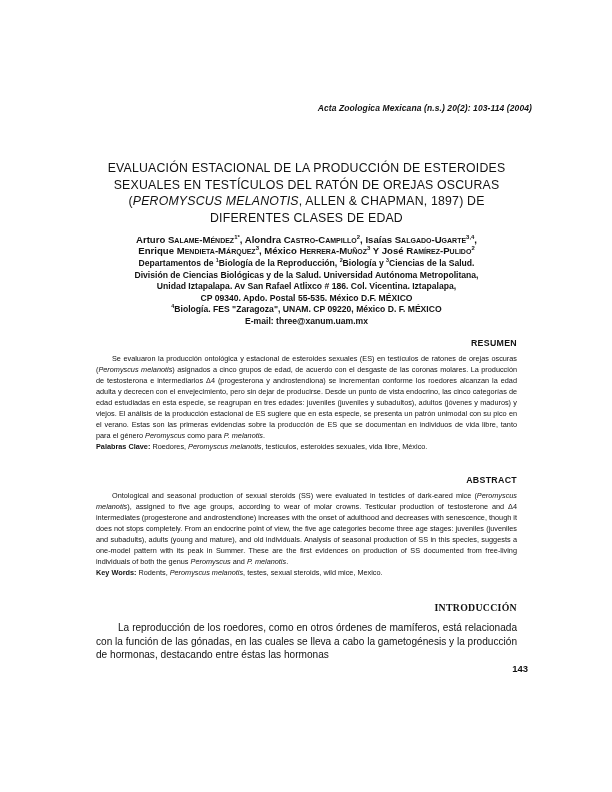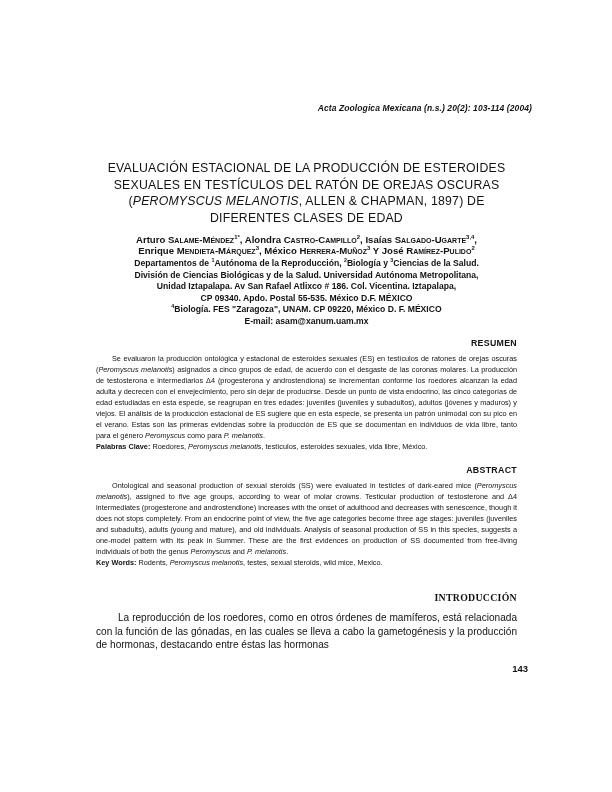--- a/index.html
+++ b/index.html
@@ -32,21 +32,21 @@
   .authors-line.first{margin-top:8px;}
   .affil-block{margin-top:2px;}
   .affil-line{
     font-size:8.6px;line-height:11.5px;font-weight:700;
     text-align:center;white-space:nowrap;
   }
   .section-heading{
     font-size:8.8px;font-weight:700;text-align:right;letter-spacing:.3px;
   }
   .h-resumen{margin-top:11px;}
-  .h-abstract{margin-top:13px;}
+  .h-abstract{margin-top:23px;}
   .h-intro{margin-top:24px;font-size:9.8px;font-family:Liberation Serif, serif;}
   .small-body{
     margin:0;
     font-size:7.3px;line-height:11px;font-weight:400;
     text-align:justify;
   }
   .small-body.first-par{margin-top:5px;}
   .indent{text-indent:16px;}
   .intro-body{
     margin:8px 0 0 0;
@@ -71,26 +71,26 @@
   <div class="journal-header">Acta Zoologica Mexicana (n.s.) 20(2): 103-114 (2004)</div>
 
   <div class="content">
 
     <h1 class="title"><span>EVALUACIÓN ESTACIONAL DE LA PRODUCCIÓN DE ESTEROIDES SEXUALES EN TESTÍCULOS DEL RATÓN DE OREJAS OSCURAS (</span><span class="i">PEROMYSCUS MELANOTIS</span><span>, ALLEN &amp; CHAPMAN, 1897) DE DIFERENTES CLASES DE EDAD</span></h1>
 
     <div class="authors-line first"><span>Arturo </span><span class="sc">Salame-Méndez</span><span class="sup">1*</span><span>, Alondra </span><span class="sc">Castro-Campillo</span><span class="sup">2</span><span>, Isaías </span><span class="sc">Salgado-Ugarte</span><span class="sup">3,4</span><span>,</span></div>
     <div class="authors-line"><span>Enrique </span><span class="sc">Mendieta-Márquez</span><span class="sup">3</span><span>, México </span><span class="sc">Herrera-Muñoz</span><span class="sup">3</span><span> Y José </span><span class="sc">Ramírez-Pulido</span><span class="sup">2</span></div>
 
     <div class="affil-block">
-      <div class="affil-line"><span>Departamentos de </span><span class="sup">1</span><span>Autónoma de la Reproducción, </span><span class="sup">2</span><span>Biología y </span><span class="sup">3</span><span>Ciencias de la Salud.</span></div>
+      <div class="affil-line"><span>Departamentos de </span><span class="sup">1</span><span>Biología de la Reproducción, </span><span class="sup">2</span><span>Biología y </span><span class="sup">3</span><span>Ciencias de la Salud.</span></div>
       <div class="affil-line"><span>División de Ciencias Biológicas y de la Salud. Universidad Autónoma Metropolitana,</span></div>
       <div class="affil-line"><span>Unidad Iztapalapa. Av San Rafael Atlixco # 186. Col. Vicentina. Iztapalapa,</span></div>
       <div class="affil-line"><span>CP 09340. Apdo. Postal 55-535. México D.F. MÉXICO</span></div>
       <div class="affil-line"><span class="sup">4</span><span>Biología. FES "Zaragoza", UNAM. CP 09220, México D. F. MÉXICO</span></div>
-      <div class="affil-line"><span>E-mail: asam@xanum.uam.mx</span></div>
+      <div class="affil-line"><span>E-mail: three@xanum.uam.mx</span></div>
     </div>
 
     <div class="section-heading h-resumen">RESUMEN</div>
     <p class="small-body first-par indent"><span>Se evaluaron la producción ontológica y estacional de esteroides sexuales (ES) en testículos de ratones de orejas oscuras (</span><span class="i">Peromyscus melanotis</span><span>) asignados a cinco grupos de edad, de acuerdo con el desgaste de las coronas molares. La producción de testosterona e intermediarios Δ4 (progesterona y androstendiona) se incrementan conforme los roedores alcanzan la edad adulta y decrecen con el envejecimiento, pero sin dejar de producirse. Desde un punto de vista endocrino, las cinco categorías de edad estudiadas en esta especie, se reagrupan en tres edades: juveniles (juveniles y subadultos), adultos (jóvenes y maduros) y viejos. El análisis de la producción estacional de ES sugiere que en esta especie, se presenta un patrón unimodal con su pico en el verano. Estas son las primeras evidencias sobre la producción de ES que se documentan en individuos de vida libre, tanto para el género </span><span class="i">Peromyscus</span><span> como para </span><span class="i">P. melanotis</span><span>.</span></p>
     <p class="small-body"><span class="b">Palabras Clave:</span><span> Roedores, </span><span class="i">Peromyscus melanotis</span><span>, testículos, esteroides sexuales, vida libre, México.</span></p>
 
     <div class="section-heading h-abstract">ABSTRACT</div>
     <p class="small-body first-par indent"><span>Ontological and seasonal production of sexual steroids (SS) were evaluated in testicles of dark-eared mice (</span><span class="i">Peromyscus melanotis</span><span>), assigned to five age groups, according to wear of molar crowns. Testicular production of testosterone and Δ4 intermediates (progesterone and androstendione) increases with the onset of adulthood and decreases with senescence, though it does not stops completely. From an endocrine point of view, the five age categories become three age stages: juveniles (juveniles and subadults), adults (young and mature), and old individuals. Analysis of seasonal production of SS in this species, suggests a one-model pattern with its peak in Summer. These are the first evidences on production of SS documented from free-living individuals of both the genus </span><span class="i">Peromyscus</span><span> and </span><span class="i">P. melanotis</span><span>.</span></p>
     <p class="small-body"><span class="b">Key Words:</span><span> Rodents, </span><span class="i">Peromyscus melanotis</span><span>, testes, sexual steroids, wild mice, Mexico.</span></p>
 

